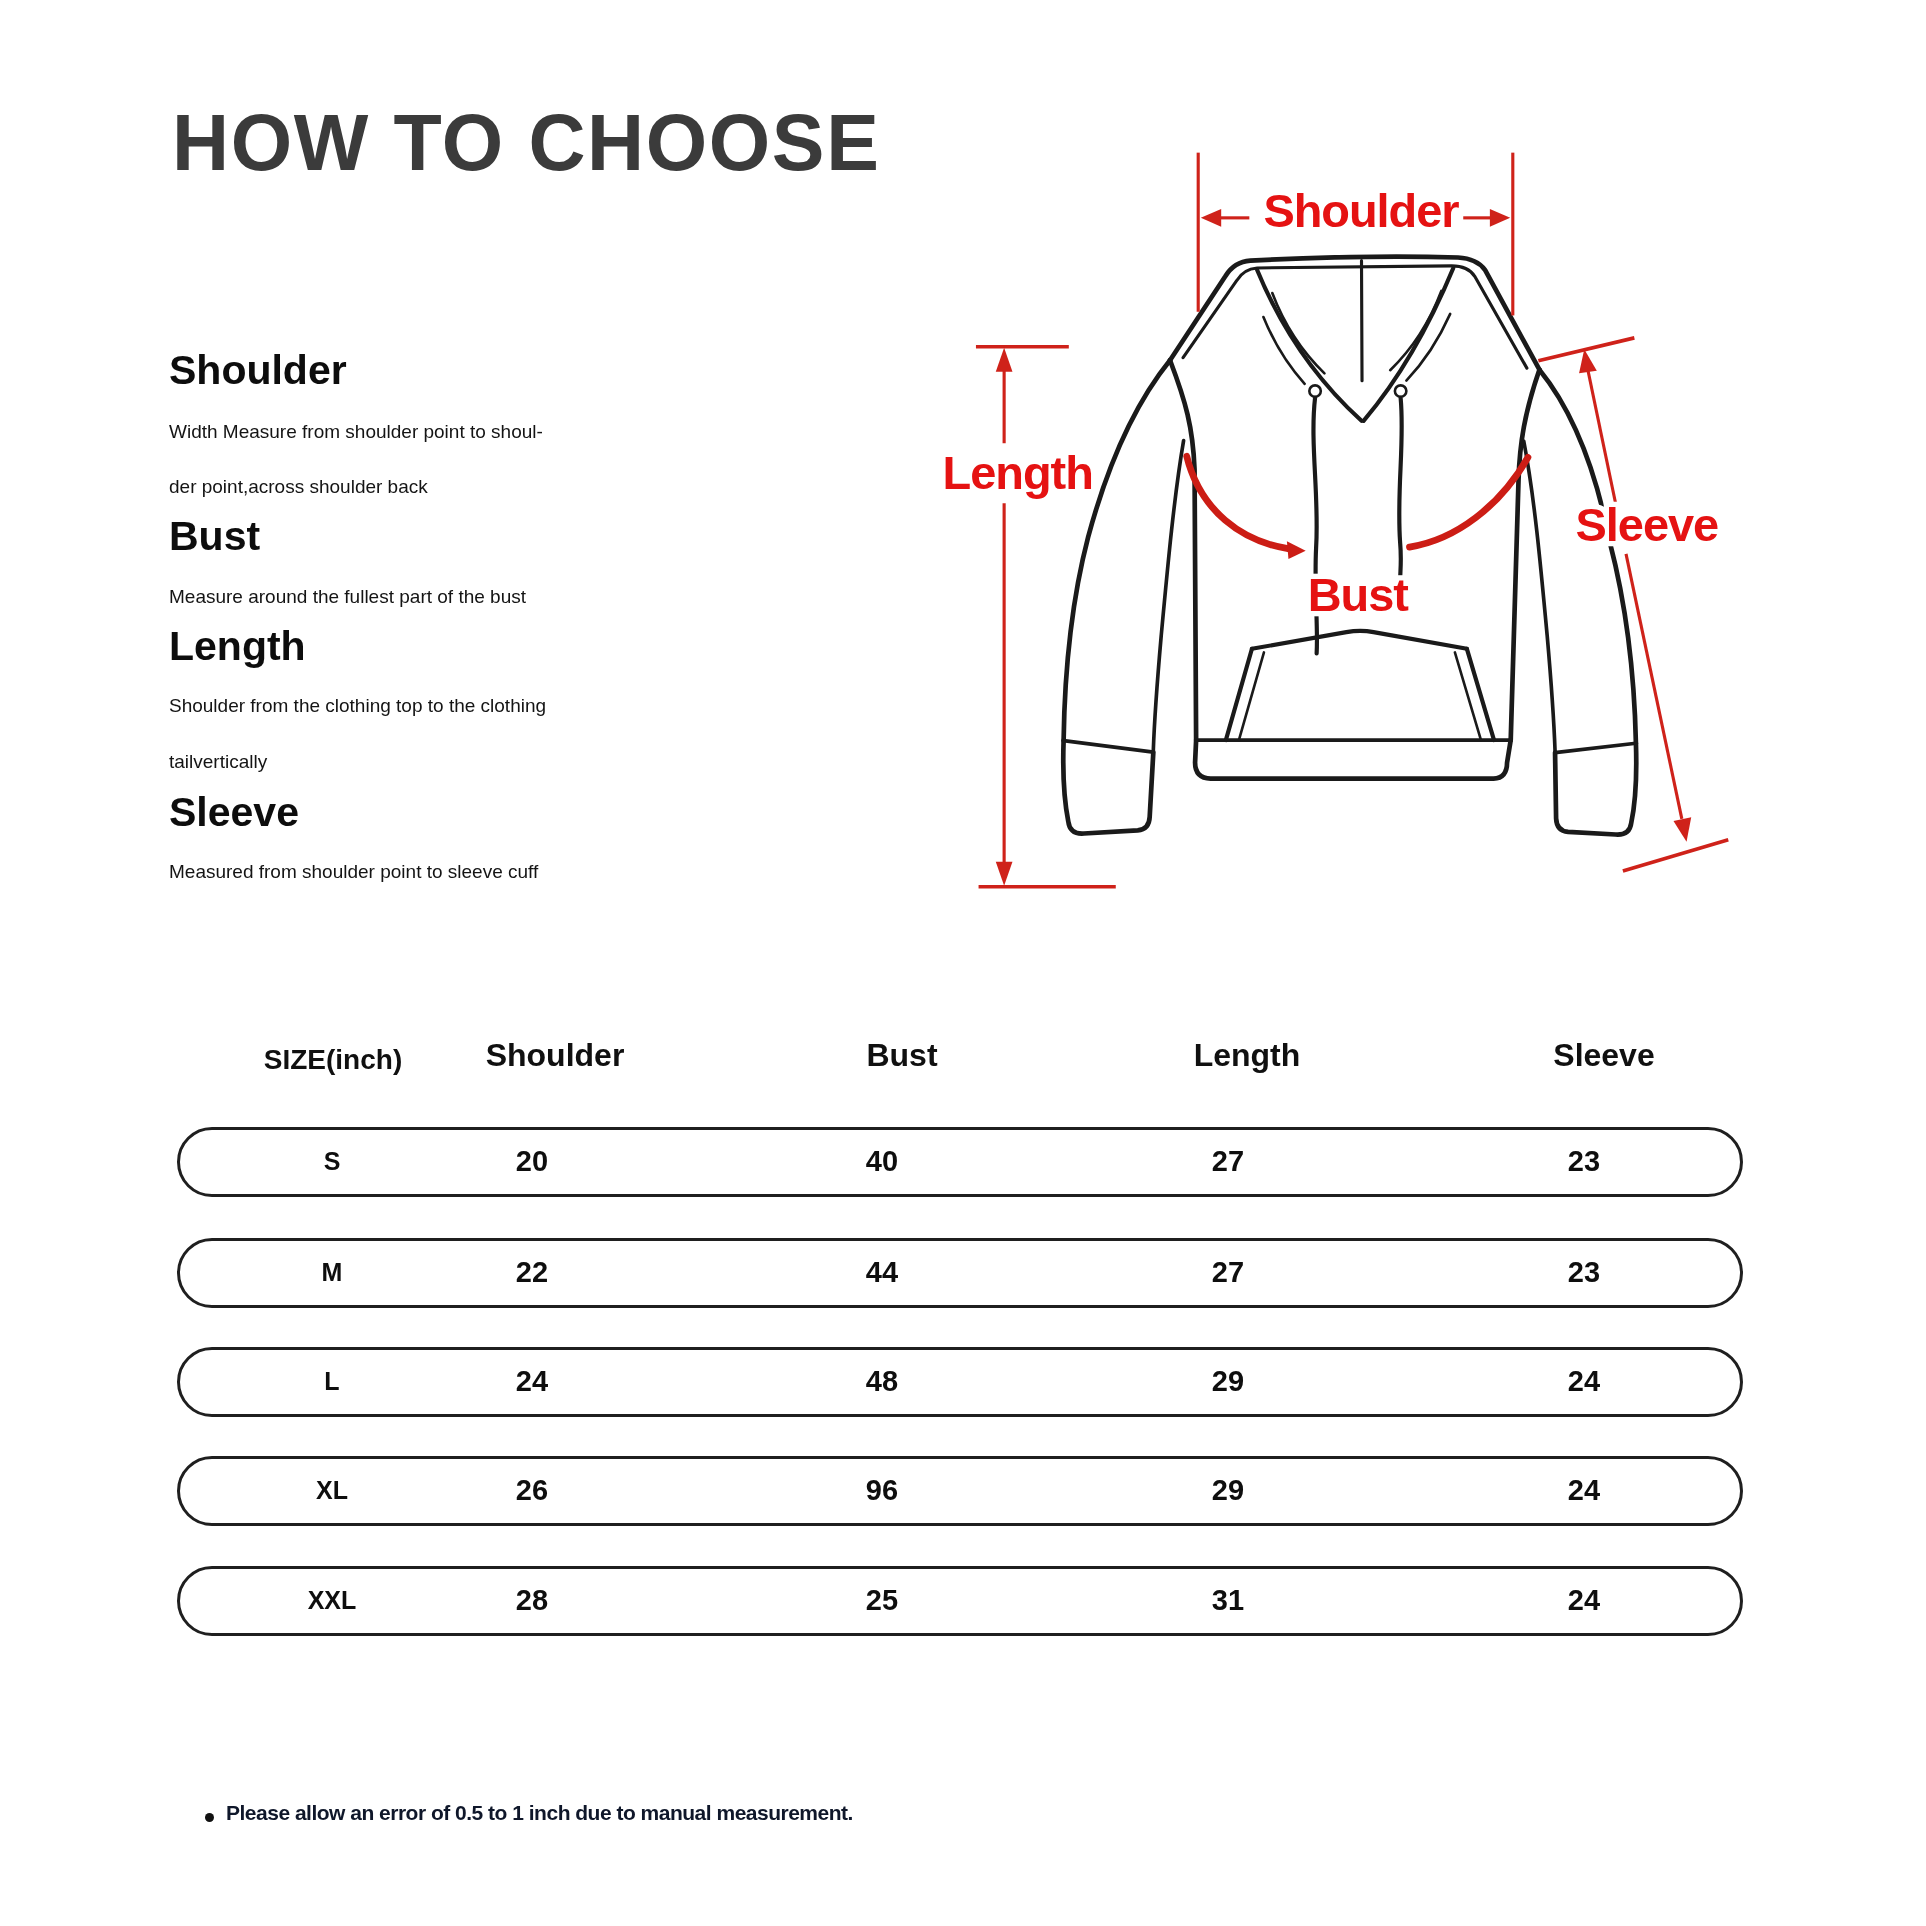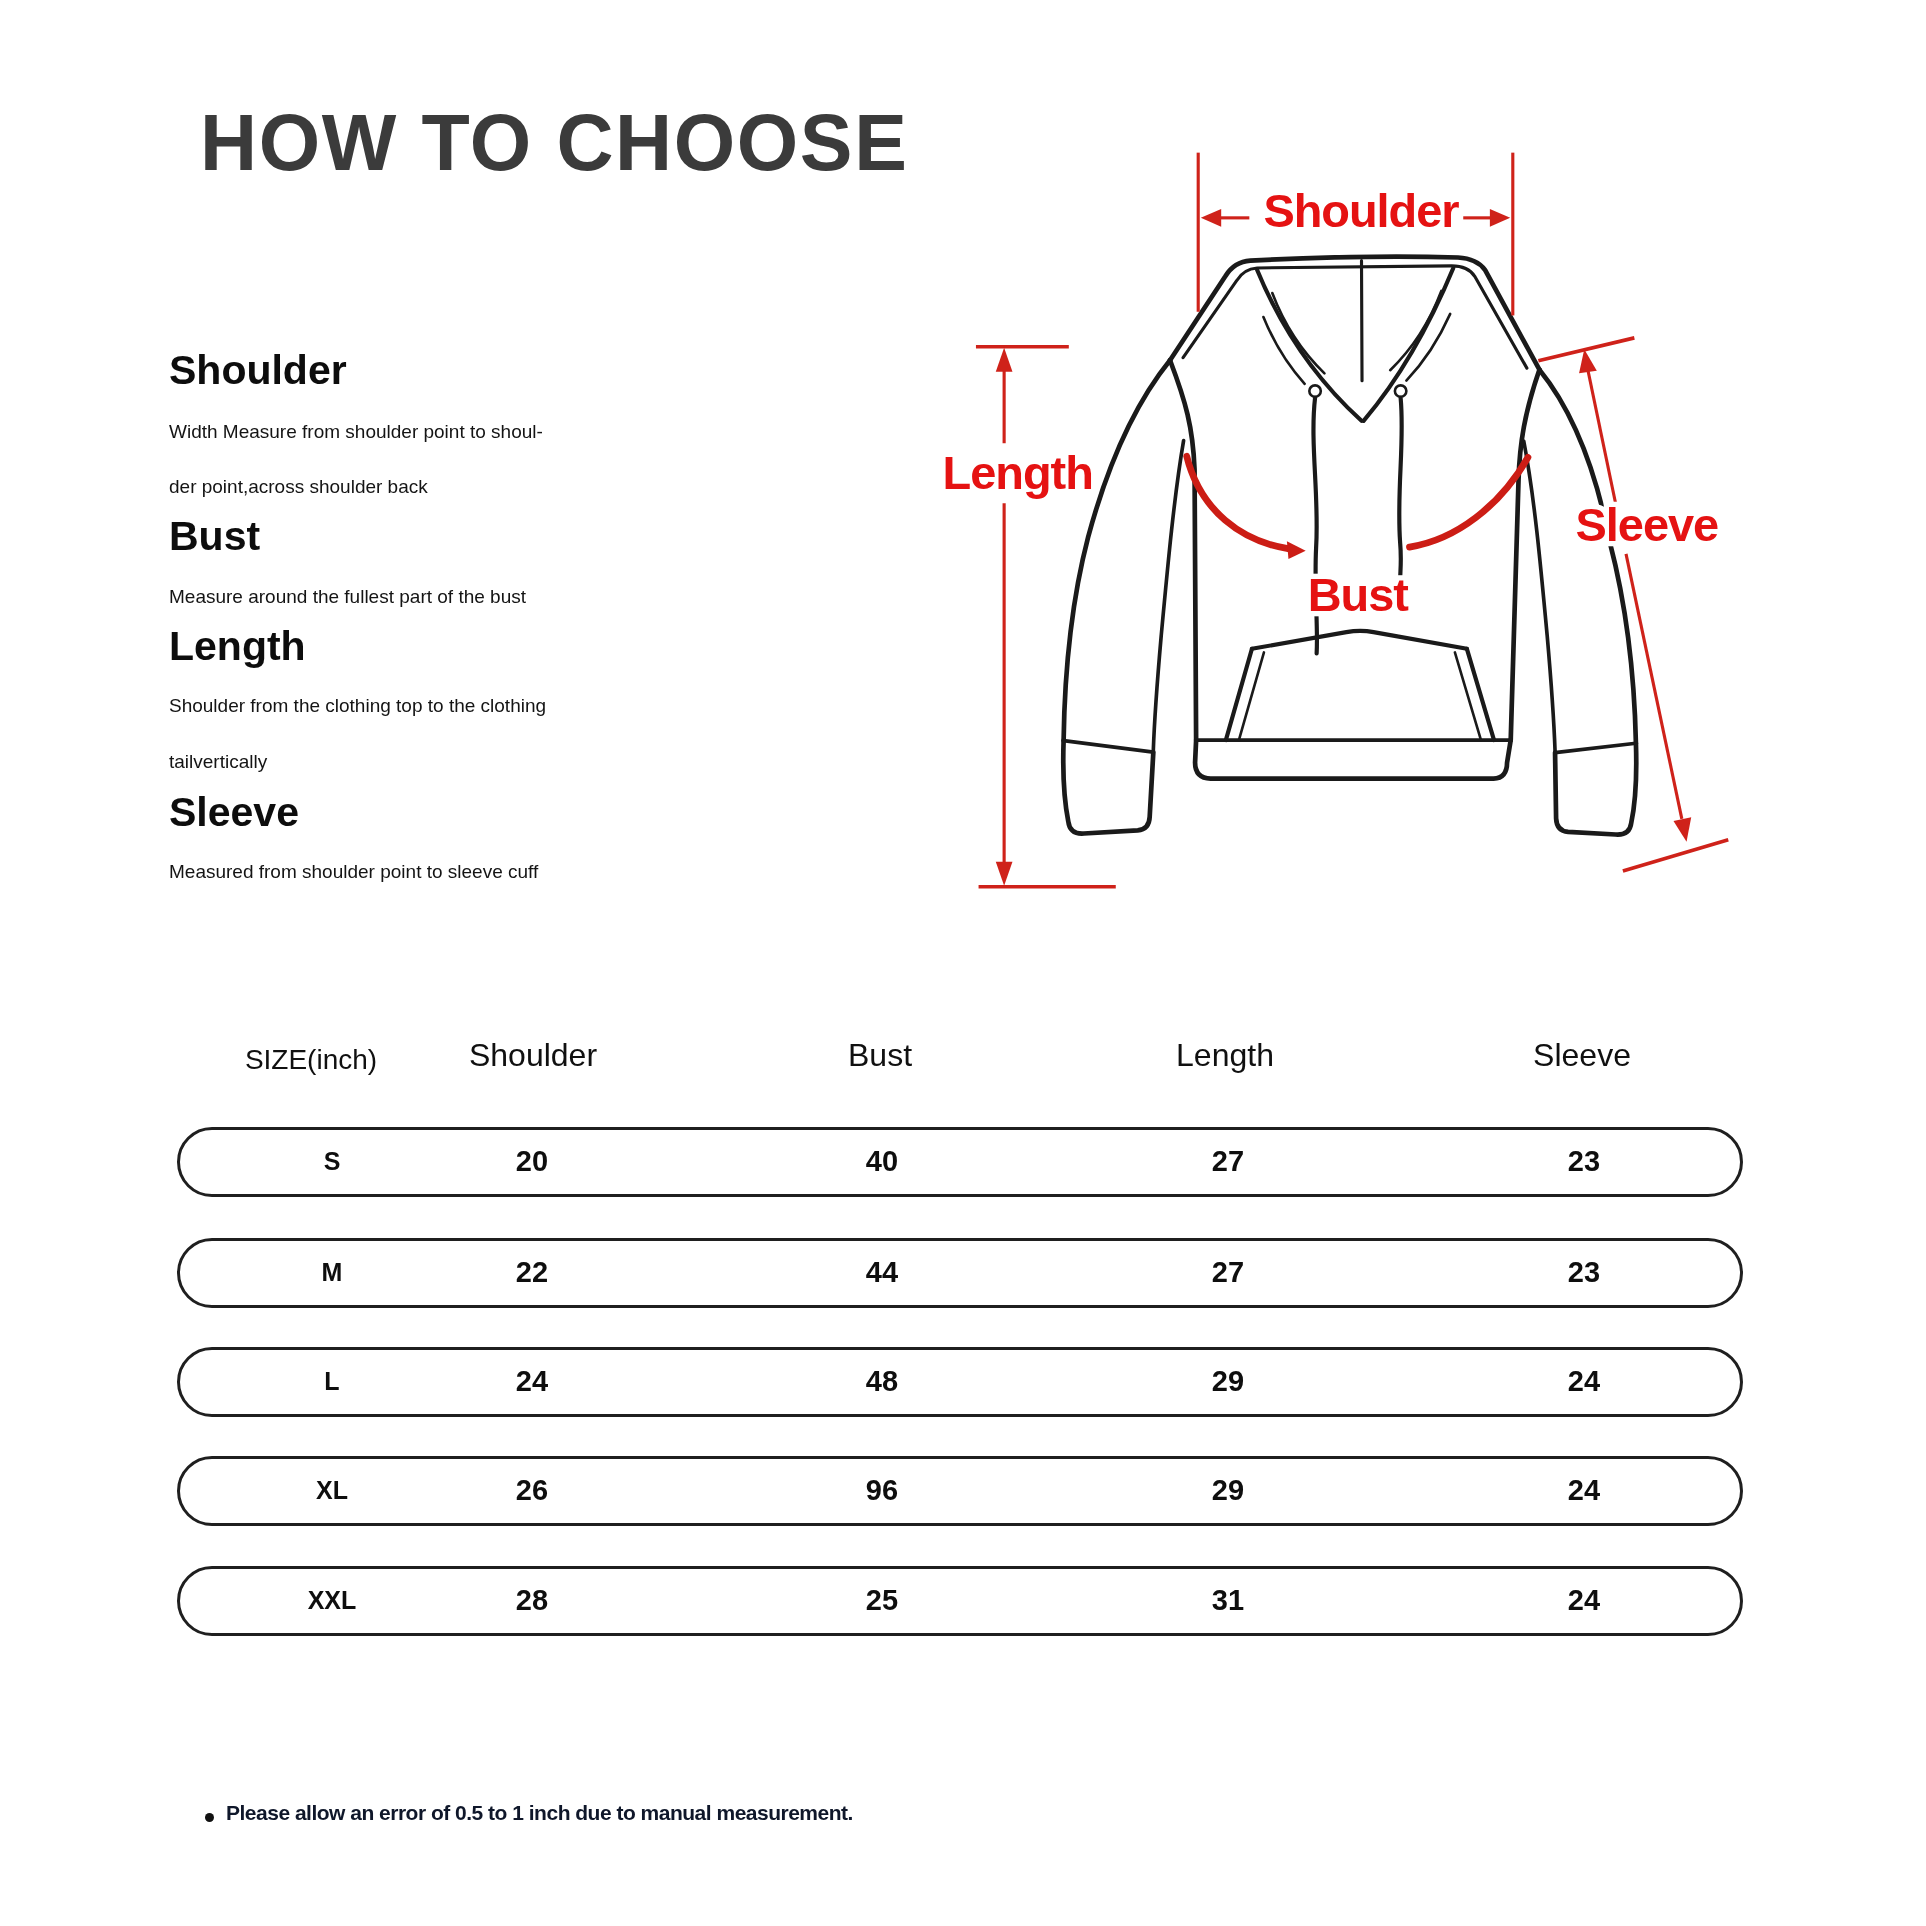--- a/index.html
+++ b/index.html
@@ -3,26 +3,26 @@
 <meta charset="utf-8">
 <style>
   html,body{margin:0;padding:0;}
   body{
     width:1926px;height:1926px;position:relative;background:#ffffff;
     font-family:"Liberation Sans","DejaVu Sans",sans-serif;overflow:hidden;
   }
   .abs{position:absolute;}
   
   .title{left:172px;top:83px;color:#3b3b3b;font-weight:700;font-size:79px;
-         line-height:119px;letter-spacing:1.6px;white-space:nowrap;margin-left:28px;}
+         line-height:119px;letter-spacing:1.6px;white-space:nowrap;}
   
   .term{left:169px;color:#0d0d0d;font-weight:700;font-size:41px;white-space:nowrap;}
   .desc{left:169px;color:#141414;font-weight:400;font-size:19px;white-space:nowrap;}
   
-  .hdr{top:1037px;color:#101010;font-weight:400;font-size:32px;transform:translateX(-50%);white-space:nowrap;}
+  .hdr{top:1037px;color:#101010;font-weight:700;font-size:32px;transform:translateX(-50%);white-space:nowrap;margin-left:22px;}
   .hdr-size{top:1044px;font-size:28px;}
   .pill{left:177px;width:1566px;height:70px;background:#fff;border:3.7px solid #1f1f1f;
         border-radius:38px;box-sizing:border-box;}
   .pill span{position:absolute;top:0;height:63px;line-height:63px;transform:translateX(-50%);
              color:#0e0e0e;font-weight:700;font-size:29px;white-space:nowrap;}
   .pill .cell-size{font-size:25px;}
   
   .note-dot{left:205px;top:1813px;width:9px;height:9px;border-radius:50%;background:#111;}
   .note-text{left:226px;top:1801px;color:#0f172a;font-weight:700;font-size:21px;letter-spacing:-0.5px;white-space:nowrap;}
   

